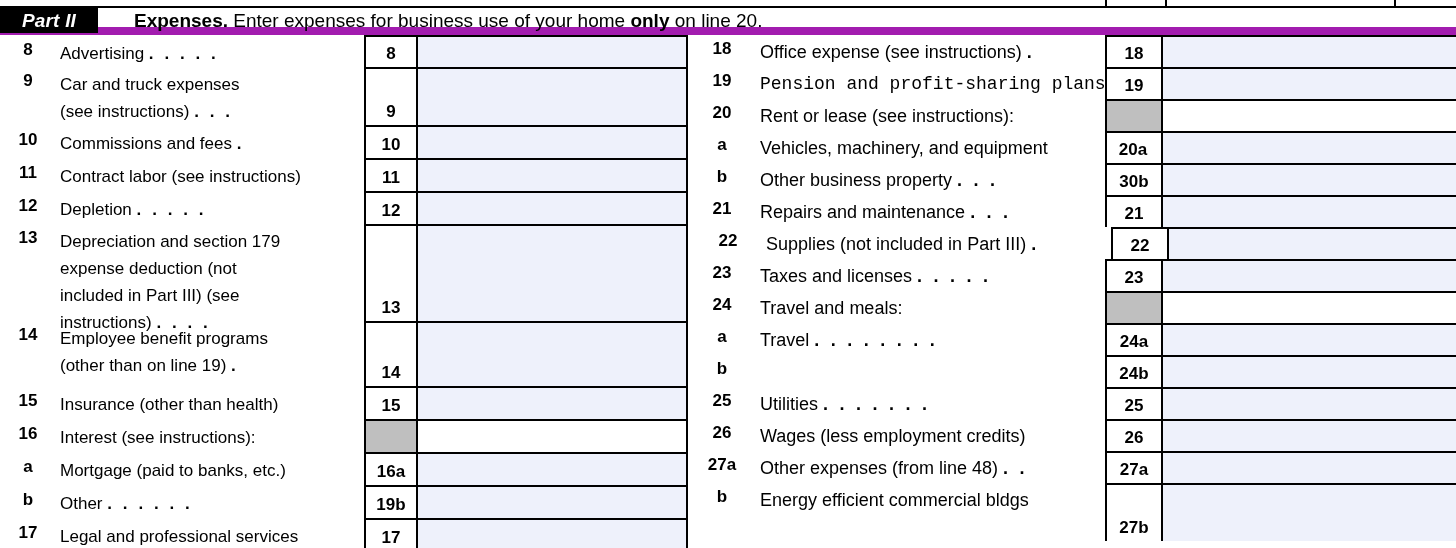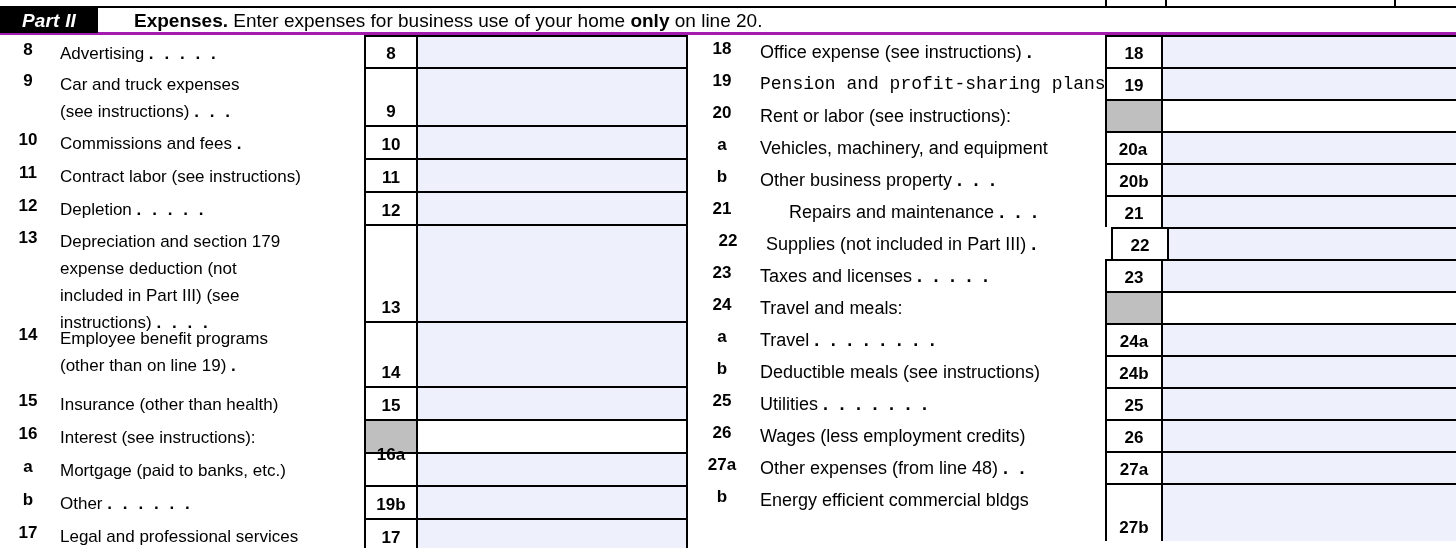--- a/index.html
+++ b/index.html
@@ -48,21 +48,21 @@
     border-left: 2px solid #000; box-sizing: border-box;
     background: #fff;
   }
 
   
   .part-band {
     position: absolute;
     left: 0; top: 6px;
     width: 1456px; height: 29px;
     border-top: 2px solid #000;
-    border-bottom: 3px solid #a21caf;
+    border-bottom: 8px solid #a21caf;
     box-sizing: border-box;
     background: #fff;
   }
   .part-tag {
     position: absolute;
     left: 0; top: 0;
     width: 98px; height: 25px;
     background: #000;
     color: #fff;
     font-weight: bold;
@@ -270,21 +270,21 @@
         </div>
         <div class="linebox shaded"></div>
         <div class="amtbox plain"></div>
       </div>
       <div class="row" style="height: 33px;">
         <div class="num" style="top: 5px; font-weight: bold;">a</div>
         <div class="desc" style="top: 5px;">
           <span class="l1" style="line-height: 27px;">Mortgage (paid to banks, etc.)</span>
         </div>
         <div class="linebox">
-          <div style="position: absolute; left: 0px; right: 0px; bottom: 20px;">16a</div>
+          <div style="position: absolute; left: 0px; right: 0px; bottom: 3px;">16a</div>
         </div>
         <div class="amtbox"></div>
       </div>
       <div class="row" style="height: 33px;">
         <div class="num" style="top: 5px; font-weight: bold;">b</div>
         <div class="desc" style="top: 5px;">
           <span class="l1" style="line-height: 27px;">Other <span class="leaders">.    .    .    .    .    .</span></span>
         </div>
         <div class="linebox">
           <div style="position: absolute; left: 0px; right: 0px; bottom: 3px;">19b</div>
@@ -319,49 +319,49 @@
           <span class="l1" style="line-height: 27px;">Pension and profit-sharing plans <span class="leaders">.</span></span>
         </div>
         <div class="linebox">
           <div style="position: absolute; left: 0px; right: 0px; bottom: 3px;">19</div>
         </div>
         <div class="amtbox"></div>
       </div>
       <div class="row" style="height: 32px;">
         <div class="num" style="top: 4px;">20</div>
         <div class="desc" style="top: 4px;">
-          <span class="l1" style="line-height: 27px;">Rent or labor (see instructions):</span>
+          <span class="l1" style="line-height: 27px;">Rent or lease (see instructions):</span>
         </div>
         <div class="linebox shaded"></div>
         <div class="amtbox plain"></div>
       </div>
       <div class="row" style="height: 32px;">
         <div class="num" style="top: 4px; font-weight: bold;">a</div>
         <div class="desc" style="top: 4px;">
           <span class="l1" style="line-height: 27px;">Vehicles, machinery, and equipment</span>
         </div>
         <div class="linebox">
           <div style="position: absolute; left: 0px; right: 2px; bottom: 3px;">20a</div>
         </div>
         <div class="amtbox"></div>
       </div>
       <div class="row" style="height: 32px;">
         <div class="num" style="top: 4px; font-weight: bold;">b</div>
         <div class="desc" style="top: 4px;">
           <span class="l1" style="line-height: 27px;">Other business property <span class="leaders">.    .    .</span></span>
         </div>
         <div class="linebox">
-          <div style="position: absolute; left: 0px; right: 0px; bottom: 3px;">20b</div>
+          <div style="position: absolute; left: 0px; right: 0px; bottom: 3px;">30b</div>
         </div>
         <div class="amtbox"></div>
       </div>
       <div class="row" style="height: 32px;">
         <div class="num" style="top: 4px;">21</div>
         <div class="desc" style="top: 4px;">
-          <span class="l1" style="line-height: 27px; margin-left: 29px;">Repairs and maintenance <span class="leaders">.    .    .</span></span>
+          <span class="l1" style="line-height: 27px;">Repairs and maintenance <span class="leaders">.    .    .</span></span>
         </div>
         <div class="linebox">
           <div style="position: absolute; left: 0px; right: 0px; bottom: 3px;">21</div>
         </div>
         <div class="amtbox"></div>
       </div>
       <div class="row" style="height: 32px; margin-left: 6px;">
         <div class="num" style="top: 4px;">22</div>
         <div class="desc" style="top: 4px;">
           <span class="l1" style="line-height: 27px;">Supplies (not included in Part III) <span class="leaders">.</span></span>
@@ -394,23 +394,20 @@
         <div class="desc" style="top: 4px;">
           <span class="l1" style="line-height: 27px;">Travel <span class="leaders">.    .    .    .    .    .    .    .</span></span>
         </div>
         <div class="linebox">
           <div style="position: absolute; left: 0px; right: 0px; bottom: 3px;">24a</div>
         </div>
         <div class="amtbox"></div>
       </div>
       <div class="row" style="height: 32px;">
         <div class="num" style="top: 4px; font-weight: bold;">b</div>
-        <div class="desc" style="top: 4px;">
-          <span class="l1" style="line-height: 27px;">Deductible meals (see instructions)</span>
-        </div>
         <div class="linebox">
           <div style="position: absolute; left: 0px; right: 0px; bottom: 3px;">24b</div>
         </div>
         <div class="amtbox"></div>
       </div>
       <div class="row" style="height: 32px;">
         <div class="num" style="top: 4px;">25</div>
         <div class="desc" style="top: 4px;">
           <span class="l1" style="line-height: 27px;">Utilities <span class="leaders">.    .    .    .    .    .    .</span></span>
         </div>

